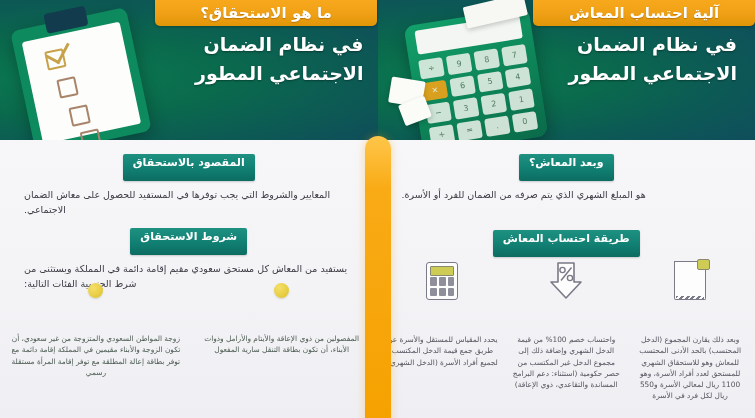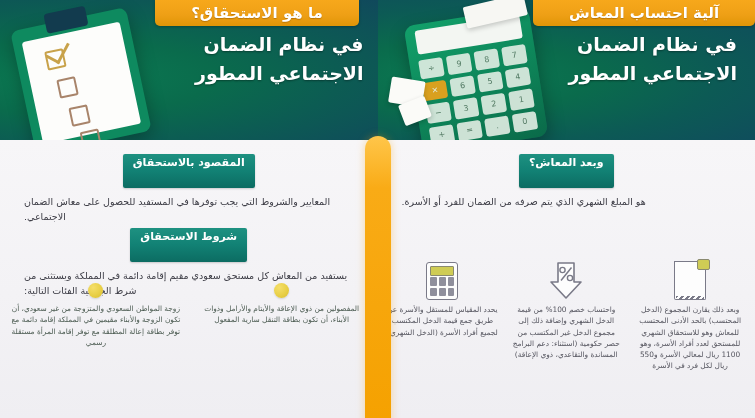--- a/index.html
+++ b/index.html
@@ -28,21 +28,21 @@
   
   .ribbon{
     position:absolute;top:0;height:26px;line-height:26px;
     background:linear-gradient(180deg,#f7a81b 0%,#efa016 55%,#e09507 100%);
     color:#ffffff;font-size:15px;font-weight:bold;text-align:center;
     border-bottom-left-radius:5px;border-bottom-right-radius:5px;
     box-shadow:0 1px 3px rgba(0,0,0,.25);
     text-shadow:0 1px 1px rgba(150,90,0,.55);
     white-space:nowrap;
   }
-  .ribbon.left{left:155px;width:204px;}
+  .ribbon.left{left:155px;width:222px;}
   .ribbon.right{left:533px;width:222px;}
 
   
   .clipboard{position:absolute;left:22px;top:18px;width:118px;height:126px;transform:rotate(-12deg);}
   .clip-board-bg{position:absolute;inset:0;background:#0e8a5f;border-radius:8px;
      box-shadow:0 6px 18px rgba(0,0,0,.28);}
   .clip-paper{position:absolute;left:9px;top:13px;right:9px;bottom:9px;background:#fdfdfb;border-radius:3px;}
   .clip-clamp{position:absolute;left:36px;top:-10px;width:42px;height:20px;background:#123b4e;border-radius:4px;}
   .cb{position:absolute;width:15px;height:15px;border:2px solid #a8846a;border-radius:2px;}
   .cb.c1{left:20px;top:14px;border-color:#c8a24a;}
@@ -77,38 +77,38 @@
   
   .divider{
     position:absolute;left:50%;top:136px;transform:translateX(-50%);
     width:26px;height:290px;background:linear-gradient(180deg,#ffc64a 0%,#f9ab16 18%,#f5a100 100%);
     border-radius:16px 16px 0 0;z-index:6;
     box-shadow:0 0 8px rgba(245,161,0,.35);
   }
 
   
   .badge{
-    display:block;margin:0 auto;height:34px;line-height:17px;
+    display:block;margin:0 auto;height:27px;line-height:17px;
     background:linear-gradient(180deg,#1e9181 0%,#128275 48%,#0c6c62 100%);
     color:#ffffff;font-size:11px;font-weight:bold;text-align:center;
     border-radius:2px;white-space:nowrap;padding:0 10px;width:max-content;
     box-shadow:0 1px 2px rgba(0,0,0,.18);
   }
   .para{
     margin:7px 24px 0 24px;text-align:left;
     font-size:9.5px;line-height:1.55;color:#3b3b44;
   }
 
   .sec{position:absolute;left:0;right:0;}
   .sec-1{top:14px;}
   .sec-2{top:88px;}
 
   
   .cols{position:absolute;left:4px;right:4px;top:143px;bottom:6px;display:flex;gap:2px;}
-  .col{flex:1;display:flex;flex-direction:column;align-items:center;padding:0 4px;}
+  .col{flex:1;display:flex;flex-direction:column;align-items:center;padding:0 4px;gap:30px;}
   .dot{width:15px;height:15px;border-radius:50%;
      background:radial-gradient(circle at 35% 30%,#f5df6a 0%,#e8cf46 55%,#d8bd30 100%);
      box-shadow:0 1px 2px rgba(0,0,0,.14);margin-bottom:5px;flex:none;}
   .col-text{font-size:7.4px;line-height:1.52;color:#4a5a50;text-align:center;}
 
   
   .cols.right-cols{top:118px;}
   .icon-wrap{height:42px;display:flex;align-items:flex-end;justify-content:center;margin-bottom:4px;flex:none;}
   .icon-receipt{position:relative;width:30px;height:36px;border:1.6px solid #7a7a88;border-top:none;
      background:#fdfdfd;border-radius:0 0 2px 2px;}
@@ -202,20 +202,23 @@
           <div class="col-text">زوجة المواطن السعودي والمتزوجة من غير سعودي، أن تكون الزوجة والأبناء مقيمين في المملكة إقامة دائمة مع توفر بطاقة إعالة المطلقة مع توفر إقامة المرأة مستقلة رسمي</div>
         </div>
       </div>
     </div>
 
     <div class="panel right">
       <div class="sec sec-1">
         <span class="badge">وبعد المعاش؟</span>
         <div class="para">هو المبلغ الشهري الذي يتم صرفه من الضمان للفرد أو الأسرة.</div>
       </div>
+      <div class="sec" style="top:90px">
+        <span class="badge">طريقة احتساب المعاش</span>
+      </div>
 
       <div class="cols right-cols">
         <div class="col">
           <div class="icon-wrap">
             <div class="icon-receipt">
                 <span class="receipt-tag"></span>
               </div>
           </div>
           <div class="col-text rc">وبعد ذلك يقارن المجموع (الدخل المحتسب) بالحد الأدنى المحتسب للمعاش وهو للاستحقاق الشهري للمستحق لعدد أفراد الأسرة، وهو 1100 ريال لمعالي الأسرة و550 ريال لكل فرد في الأسرة</div>
         </div>

